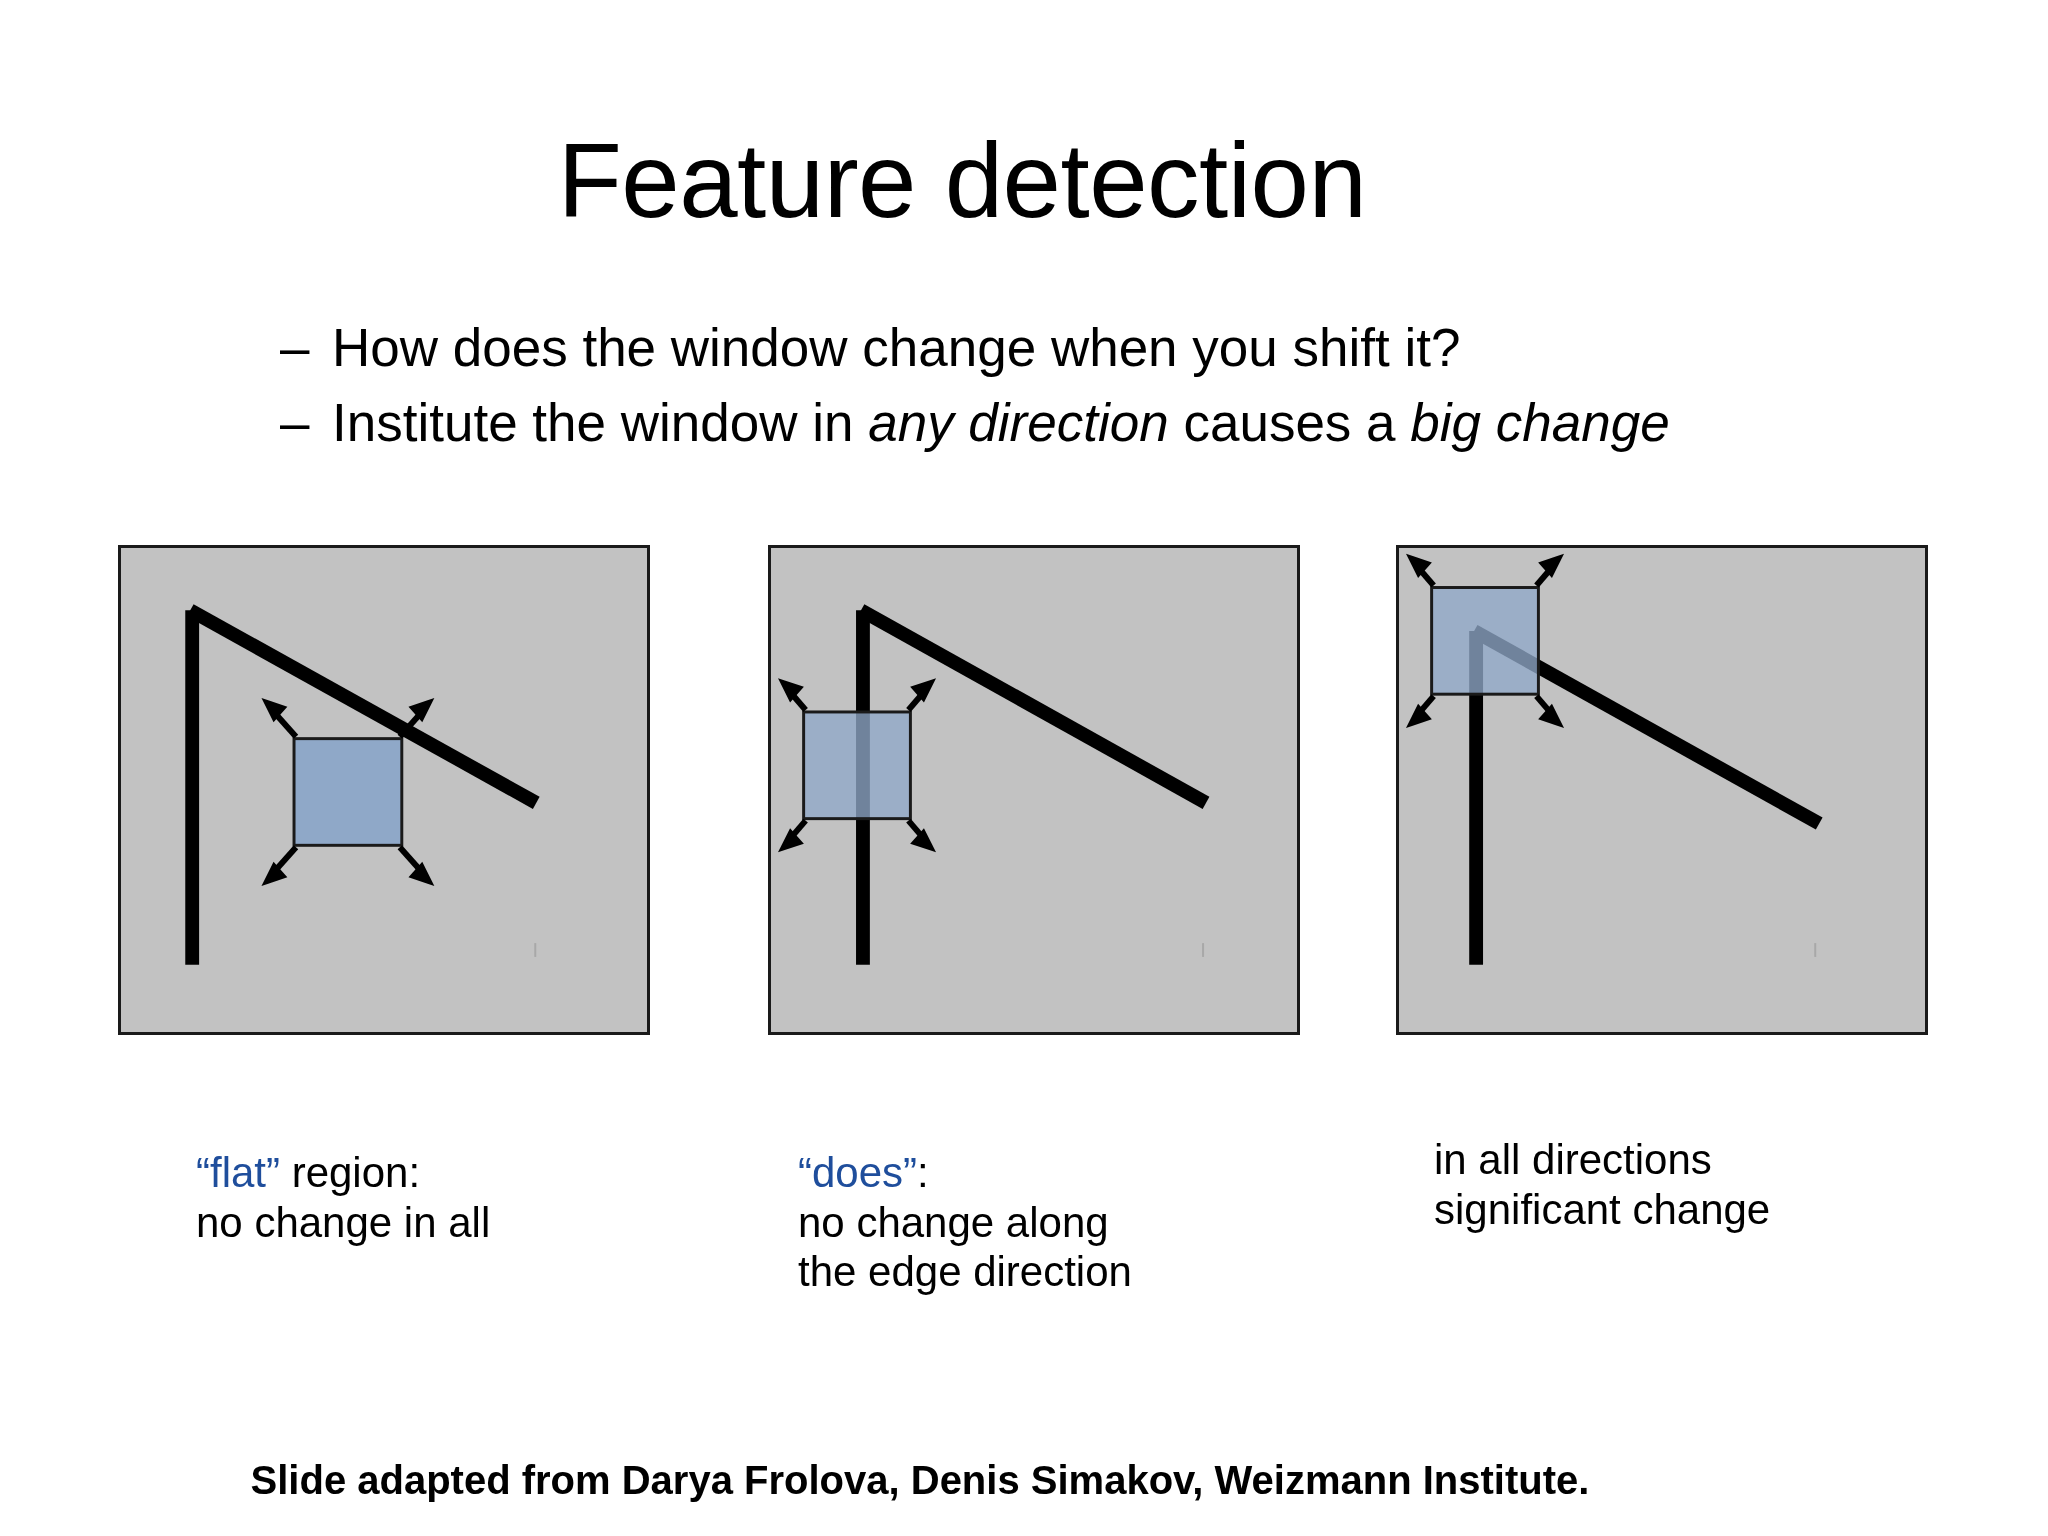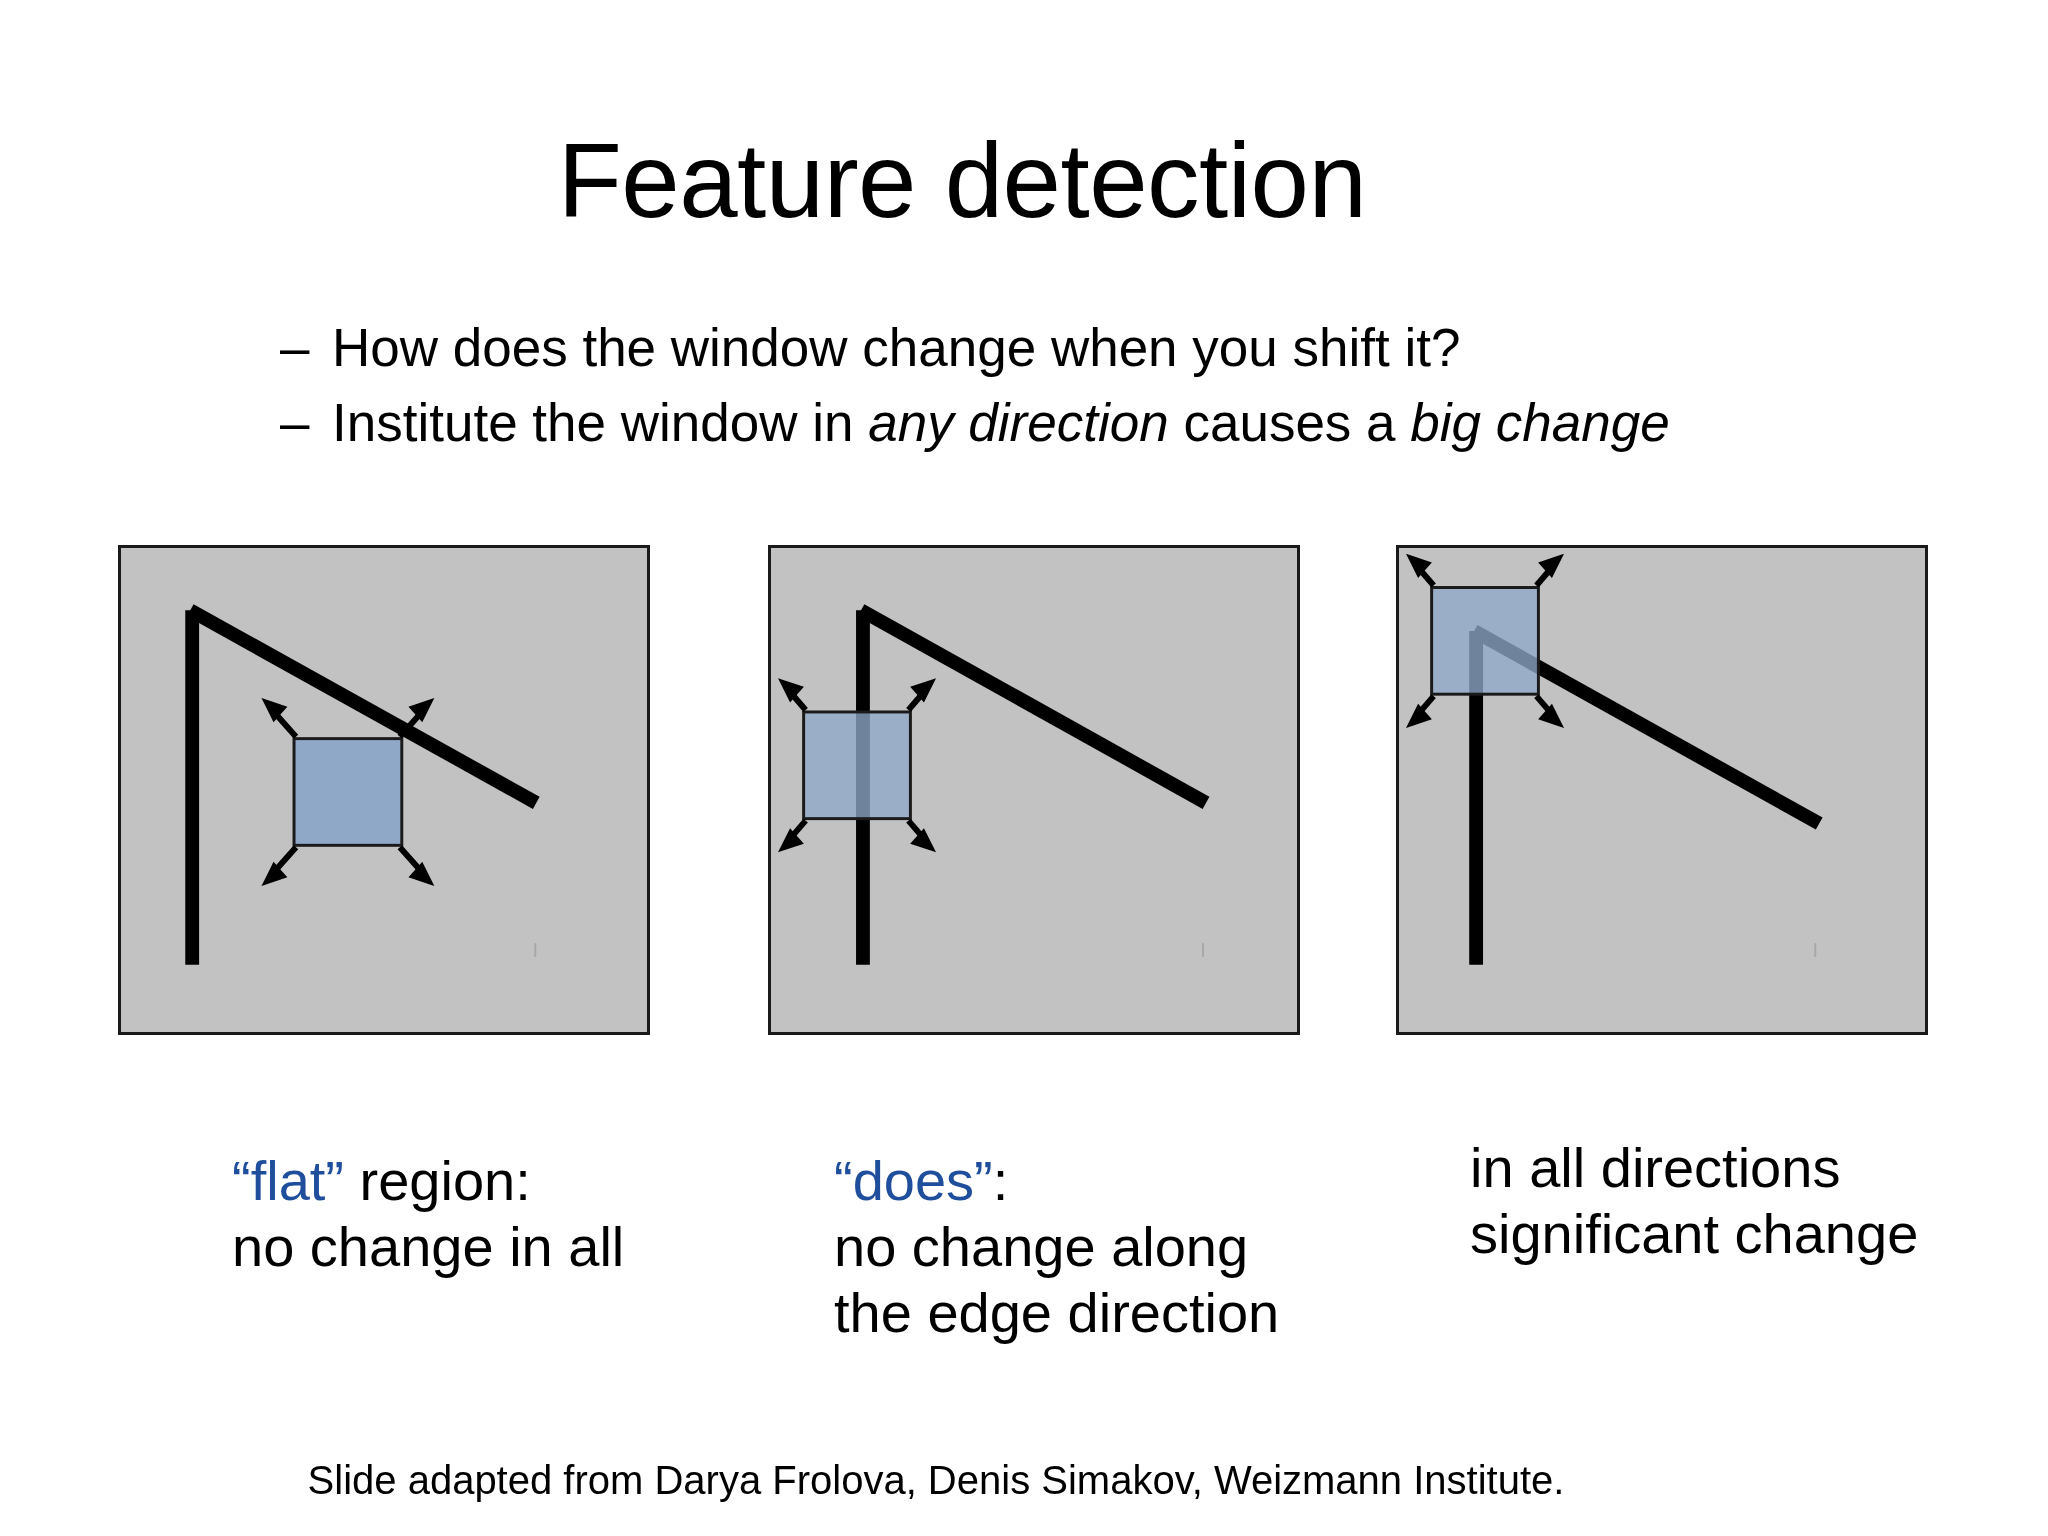--- a/index.html
+++ b/index.html
@@ -68,42 +68,41 @@
     overflow: hidden;
   }
   #panel-flat   { left: 118px; }
   #panel-edge   { left: 768px; }
   #panel-corner { left: 1396px; }
   .panel svg { display: block; width: 100%; height: 100%; }
 
   
   .caption {
     position: absolute;
-    font-size: 56px;
+    font-size: 42px;
     line-height: 1.18;
     color: #000000;
     white-space: nowrap;
-    margin-left: 36px;
   }
   .caption .cap-head { display: block; }
   .caption .cap-body { display: block; }
   .kw { color: #1f4e9c; }
   #caption-flat   { left: 196px; top: 1148px; }
   #caption-edge   { left: 798px; top: 1148px; }
   #caption-corner { left: 1434px; top: 1135px; }
 
   
   #footer-credit {
     position: absolute;
-    left: 16px;
+    left: 0;
     top: 1458px;
     width: 1840px;
     text-align: center;
     font-size: 40px;
-    font-weight: 400;
+    font-weight: 700;
     color: #000000;
     white-space: nowrap;
   }
 </style>
 </head>
 <body>
 
 <div id="slide-title">Feature detection</div>
 
 <div id="bullet-list">

